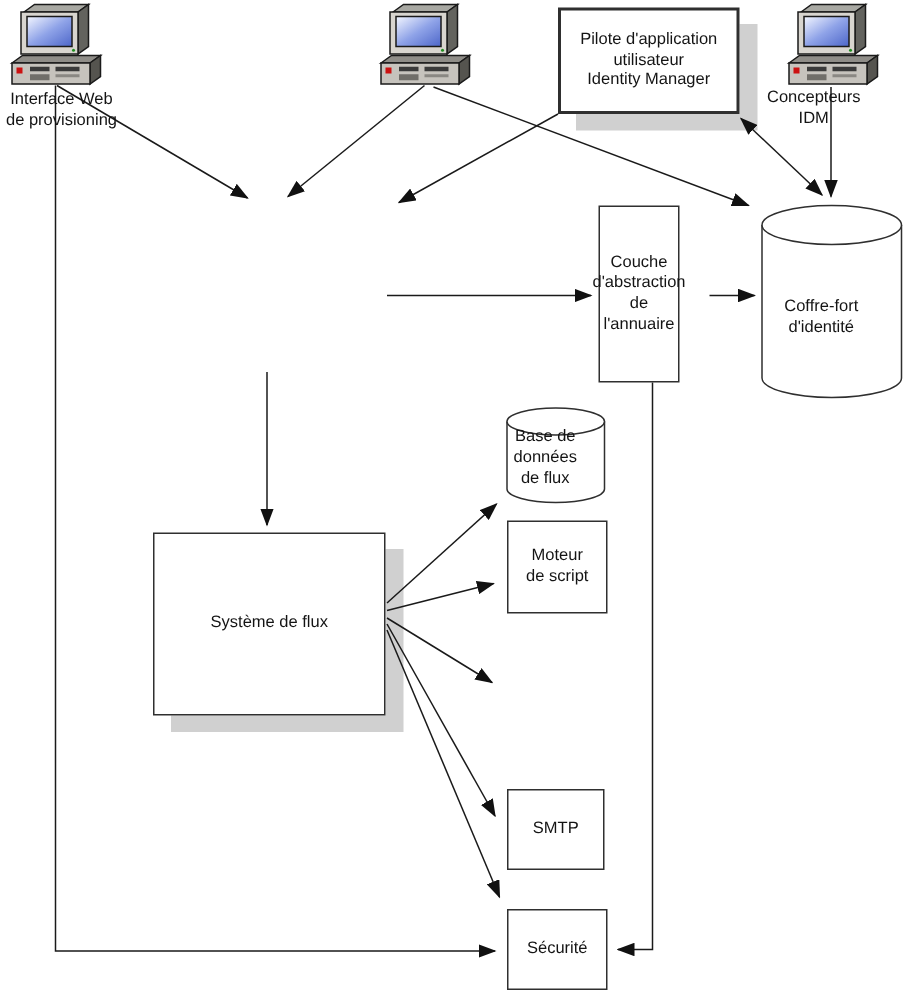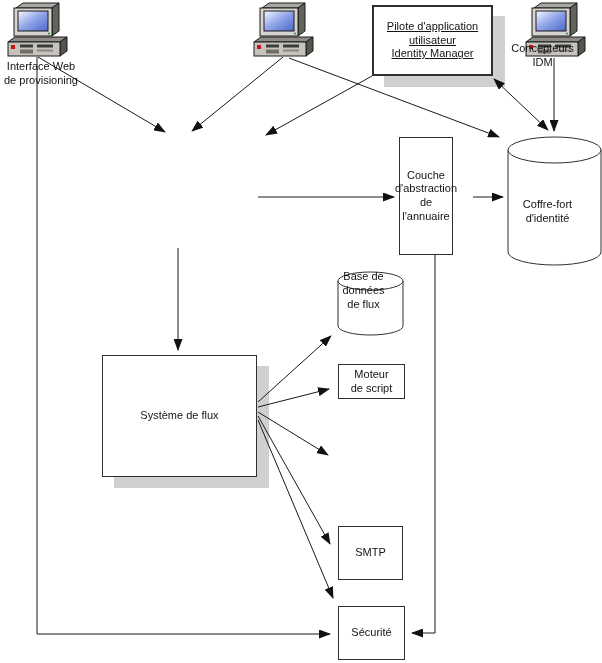--- a/index.html
+++ b/index.html
@@ -7,21 +7,21 @@
     position:relative;width:602px;height:663px;background:#ffffff;
     font-family:"Liberation Sans",sans-serif;font-size:11px;color:#141414;
     overflow:hidden;
   }
   .box{
     position:absolute;box-sizing:border-box;background:#ffffff;
     border:1px solid #2f2f2f;display:flex;align-items:center;justify-content:center;
     text-align:center;white-space:pre-line;line-height:1.25;z-index:1;
   }
   .shadowed{box-shadow:12px 11px 0 0 #d0d0d0;}
-  .thickborder{border-width:2px;text-decoration:underline;}
+  .thickborder{border-width:2px;}
   .pc{position:absolute;z-index:1;}
   .node-label{
     position:absolute;text-align:center;white-space:pre-line;line-height:1.25;z-index:7;
   }
   svg.overlay{position:absolute;left:0;top:0;z-index:5;pointer-events:none;}
 </style>
 </head>
 <body>
 
 <div class="stage">
@@ -56,34 +56,34 @@
     </svg>
   <svg class="pc" style="left:252px;top:1px" width="64" height="58">
       <use href="#pcicon"></use>
     </svg>
   <svg class="pc" style="left:524px;top:1px" width="64" height="58">
       <use href="#pcicon"></use>
     </svg>
 
   <div class="node-label" style="left:-2px;top:60px;width:86px">Interface Web
 de provisioning</div>
-  <div class="node-label" style="left:506px;top:42px;width:73px">Concepteurs IDM</div>
+  <div class="node-label" style="left:506px;top:59px;width:73px">Concepteurs IDM</div>
 
   <div class="box shadowed thickborder" style="left:372px;top:5px;width:121px;height:71px">Pilote d'application
 utilisateur
 Identity Manager</div>
 
 
   <div class="box" style="left:399px;top:137px;width:54px;height:118px">Couche
 d'abstraction
 de l'annuaire</div>
 
   <div class="box shadowed" style="left:102px;top:355px;width:155px;height:122px">Système de flux</div>
 
-  <div class="box" style="left:338px;top:364px;width:67px;height:35px">Moteur
+  <div class="box" style="left:338px;top:347px;width:67px;height:62px">Moteur
 de script</div>
 
 
   <div class="box" style="left:338px;top:526px;width:65px;height:54px">SMTP</div>
 
   <div class="box" style="left:338px;top:606px;width:67px;height:54px">Sécurité</div>
 
   <svg class="overlay" width="602" height="663" viewBox="0 0 602 663">
     <defs>
       <marker id="arr" markerUnits="userSpaceOnUse" markerWidth="12" markerHeight="9" refX="11" refY="4.5" orient="auto-start-reverse">
@@ -115,17 +115,17 @@
       <path d="M258,402 L331,336" marker-end="url(#arr)"></path>
       <path d="M258,407 L329,389" marker-end="url(#arr)"></path>
       <path d="M258,412 L328,455" marker-end="url(#arr)"></path>
       <path d="M258,416 L330,544" marker-end="url(#arr)"></path>
       <path d="M258,420 L333,598" marker-end="url(#arr)"></path>
     </g>
   </svg>
 
   <div class="node-label" style="left:508px;top:198px;width:79px">Coffre-fort
 d'identité</div>
-  <div class="node-label" style="left:338px;top:270px;width:51px">Base de
+  <div class="node-label" style="left:338px;top:285px;width:51px">Base de
 données
 de flux</div>
 
 </div>
 
 </body></html>

